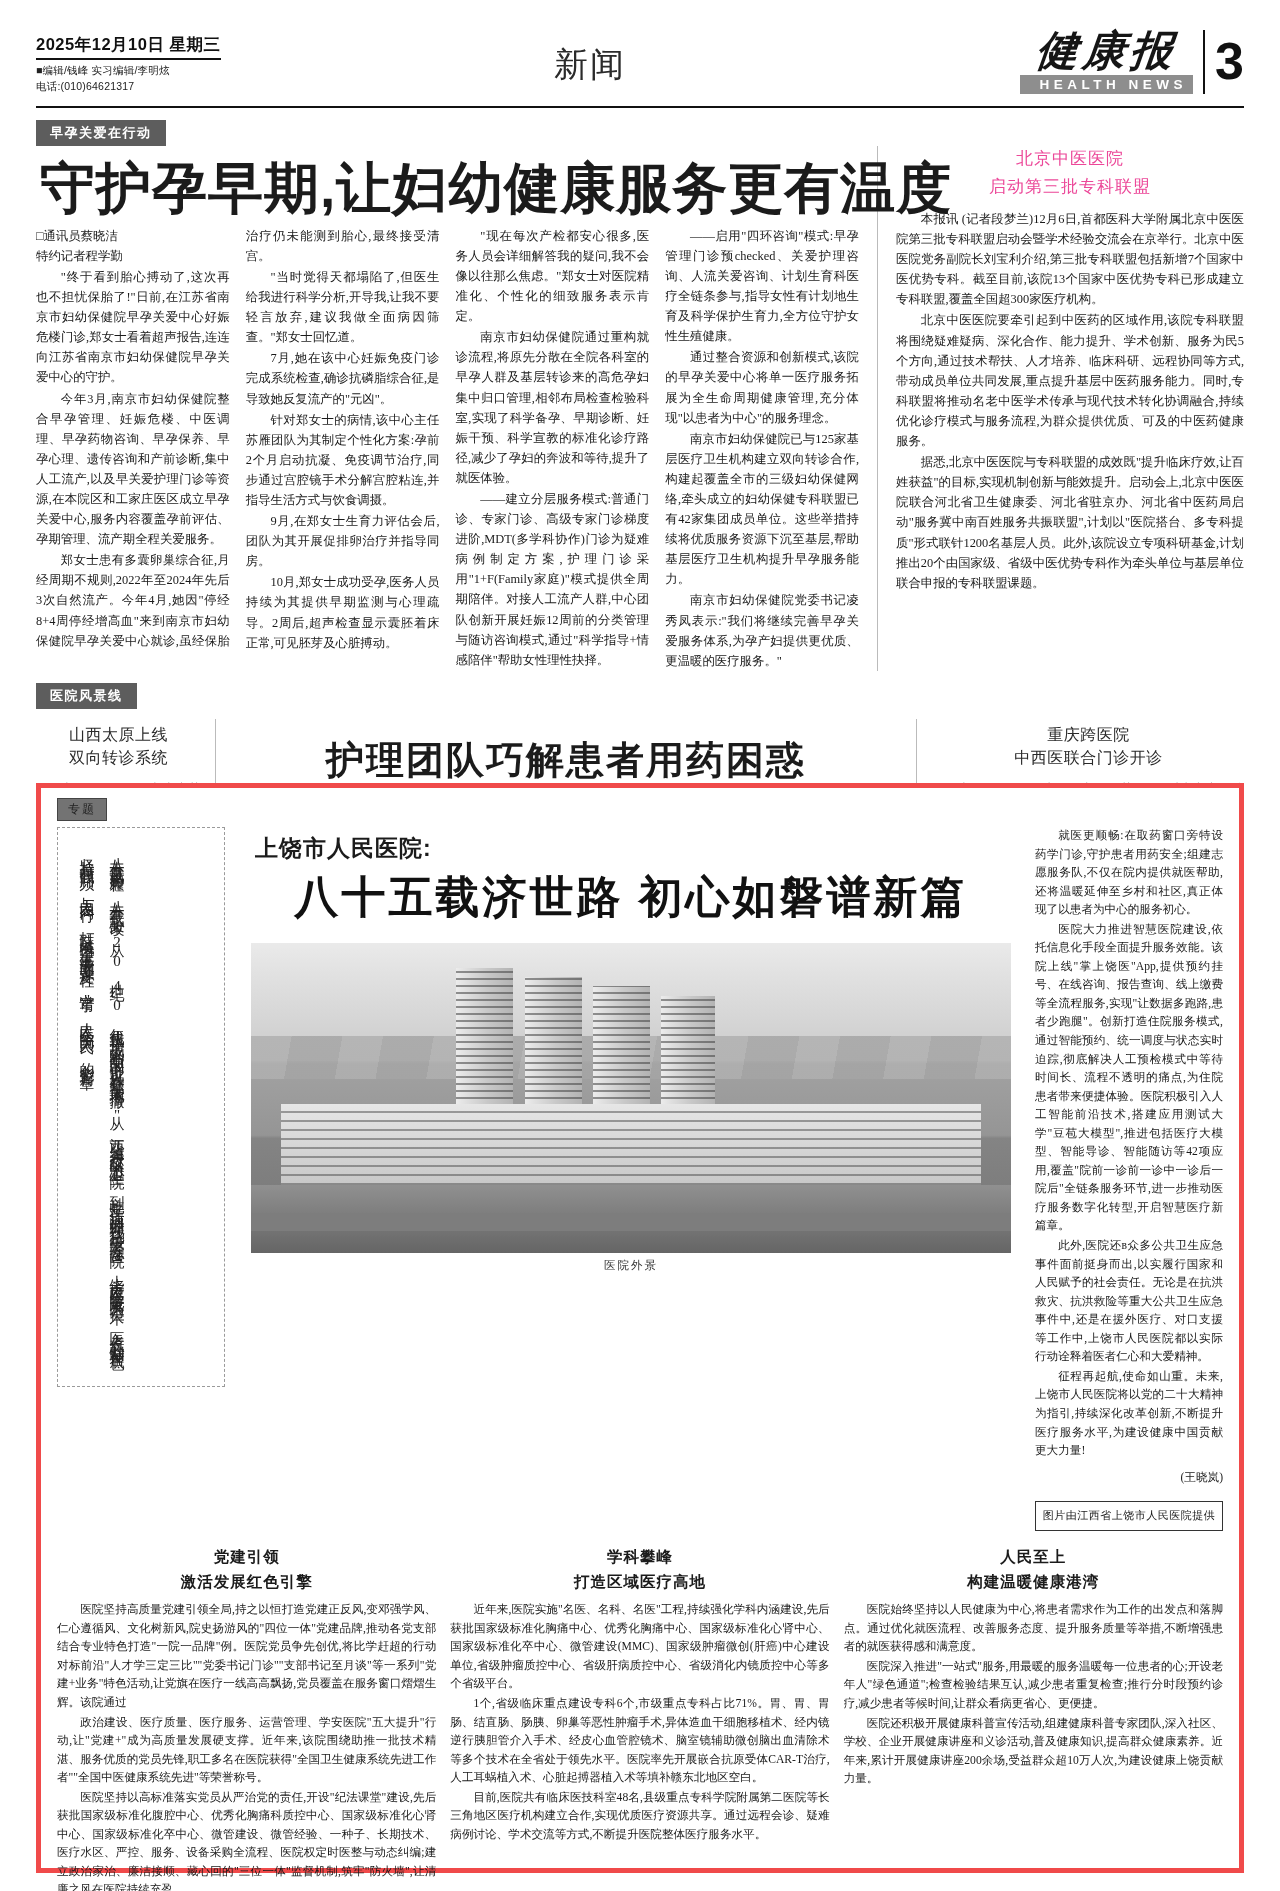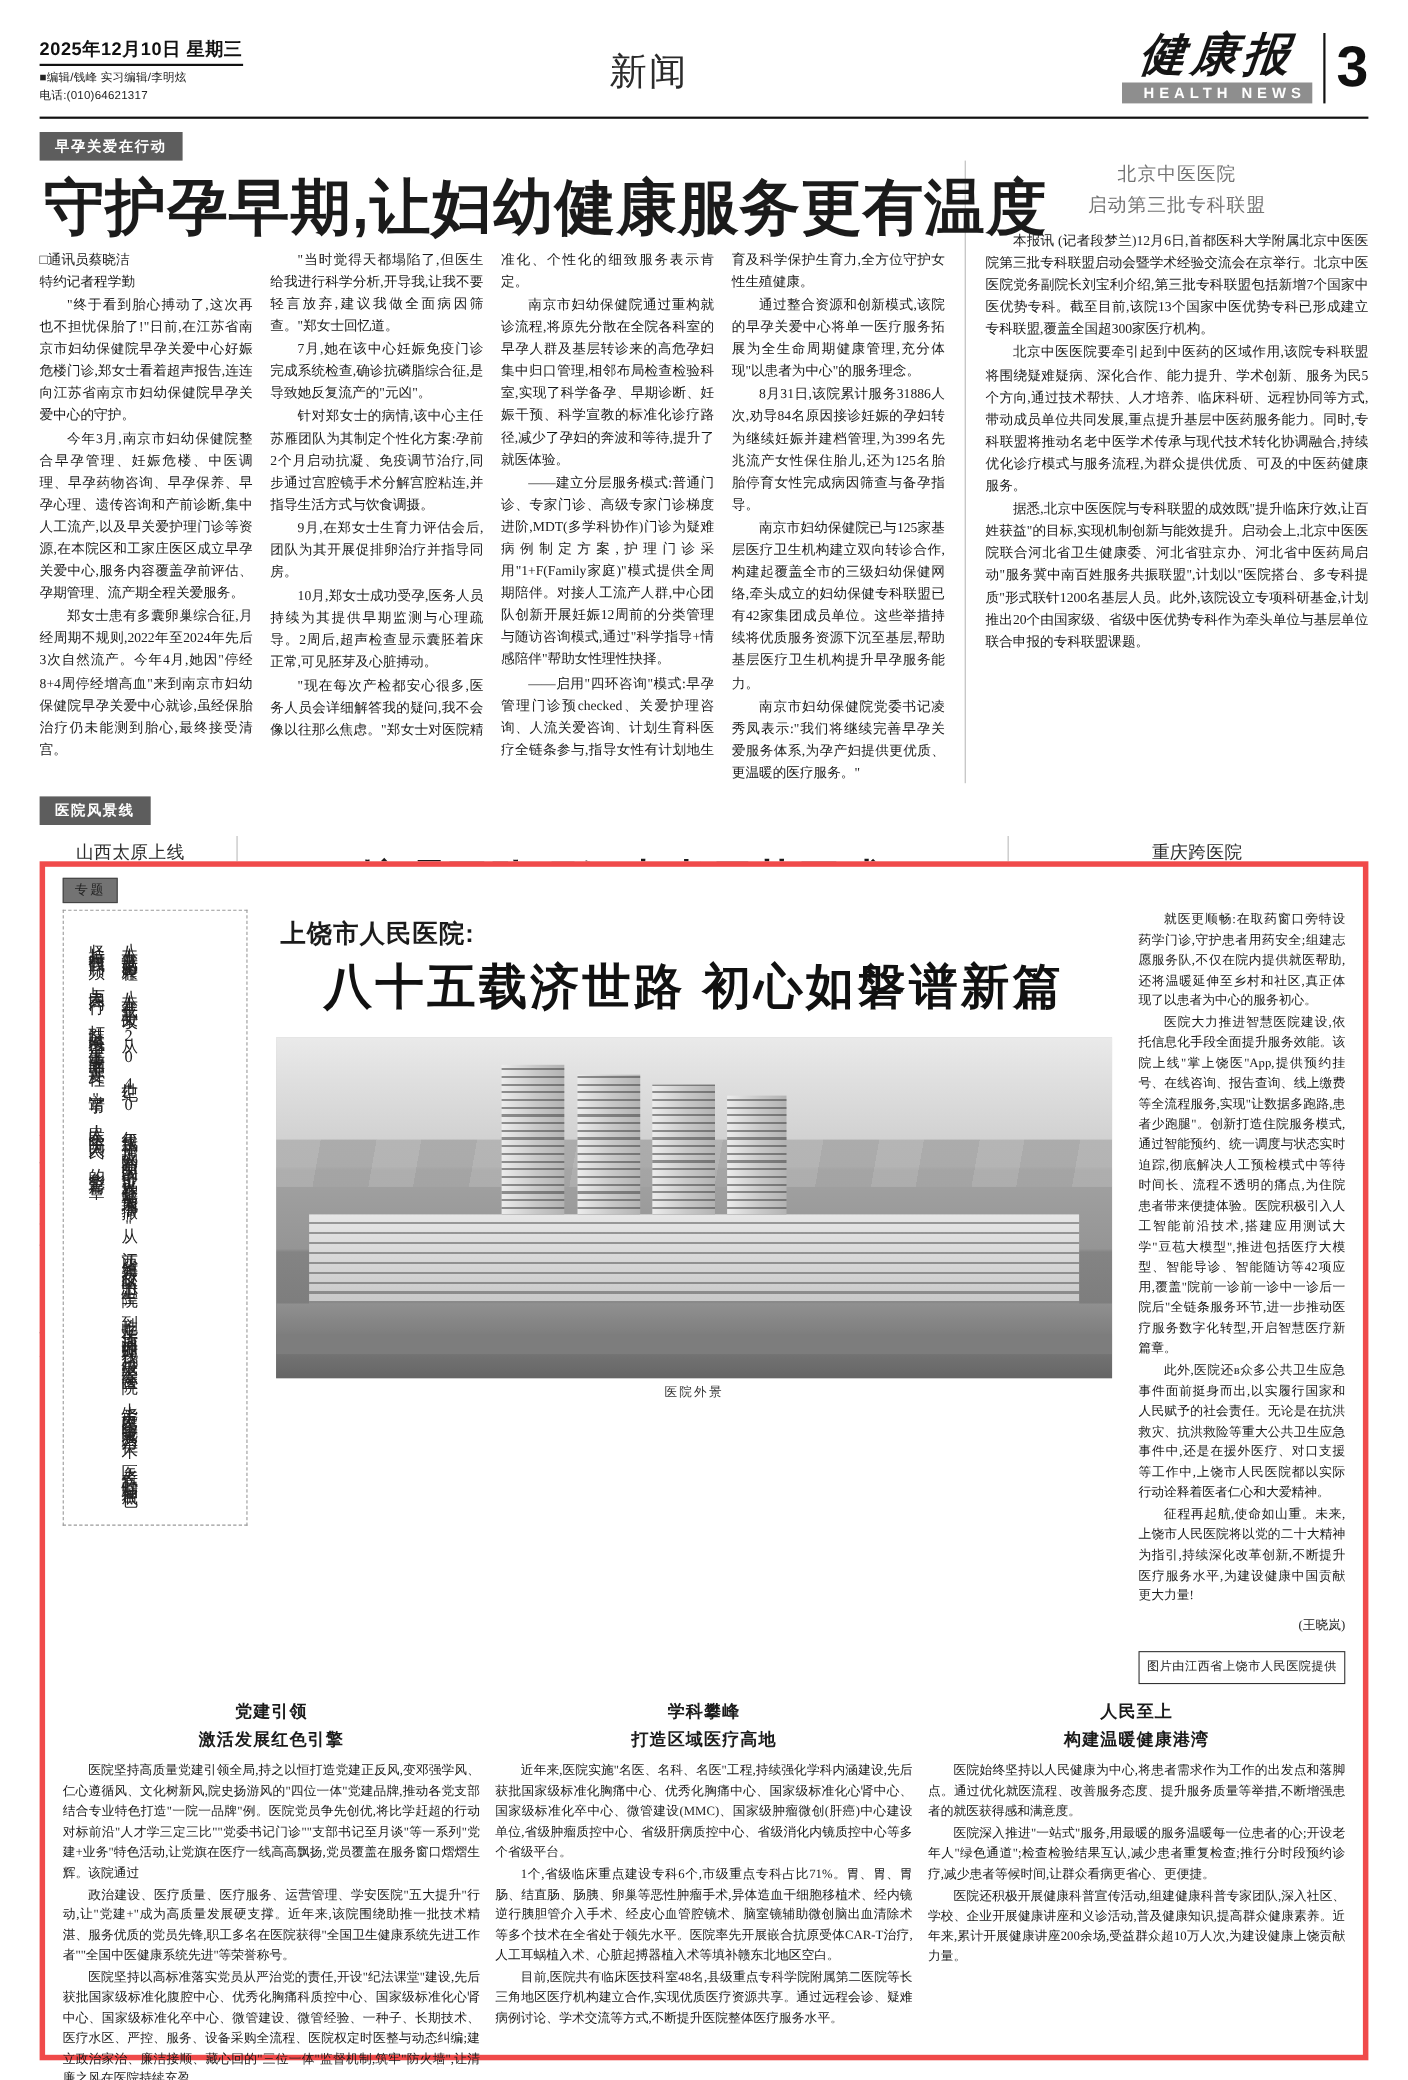--- a/index.html
+++ b/index.html
@@ -65,21 +65,21 @@
   }
 
   .cols4{column-count:4;column-gap:16px;column-rule:0;font-size:12.4px;line-height:1.62;text-align:justify;margin-top:8px;}
   .cols4 p{margin:0 0 1px 0;text-indent:2em;}
   .cols4 p.noind{text-indent:0;}
 
   .rcol{font-size:12.4px;line-height:1.62;text-align:justify;}
   .rcol p{margin:0 0 1px 0;text-indent:2em;}
   .r-head{
     font-family:"Liberation Sans","DejaVu Sans",sans-serif;
-    font-size:17px;font-weight:500;line-height:1.5;text-align:center;color:#737373;letter-spacing:1px;margin-bottom:10px;
+    font-size:17px;font-weight:500;line-height:1.5;text-align:center;color:#ec4899;letter-spacing:1px;margin-bottom:10px;
   }
 
   
   .mid-wrap{display:flex;margin-top:10px;}
   .mid-left{width:180px;box-sizing:border-box;padding-right:14px;border-right:1px solid #bbb;}
   .mid-center{width:700px;box-sizing:border-box;padding:0 16px;}
   .mid-right{width:328px;box-sizing:border-box;padding-left:16px;border-left:1px solid #bbb;}
   .mini-head{
     font-family:"Liberation Sans","DejaVu Sans",sans-serif;
     font-size:16px;line-height:1.45;text-align:center;color:#2a2a2a;letter-spacing:.5px;margin:4px 0 10px;
@@ -208,21 +208,20 @@
         <p>"当时觉得天都塌陷了,但医生给我进行科学分析,开导我,让我不要轻言放弃,建议我做全面病因筛查。"郑女士回忆道。</p>
         <p>7月,她在该中心妊娠免疫门诊完成系统检查,确诊抗磷脂综合征,是导致她反复流产的"元凶"。</p>
         <p>针对郑女士的病情,该中心主任苏雁团队为其制定个性化方案:孕前2个月启动抗凝、免疫调节治疗,同步通过宫腔镜手术分解宫腔粘连,并指导生活方式与饮食调摄。</p>
         <p>9月,在郑女士生育力评估会后,团队为其开展促排卵治疗并指导同房。</p>
         <p>10月,郑女士成功受孕,医务人员持续为其提供早期监测与心理疏导。2周后,超声检查显示囊胚着床正常,可见胚芽及心脏搏动。</p>
         <p>"现在每次产检都安心很多,医务人员会详细解答我的疑问,我不会像以往那么焦虑。"郑女士对医院精准化、个性化的细致服务表示肯定。</p>
         <p>南京市妇幼保健院通过重构就诊流程,将原先分散在全院各科室的早孕人群及基层转诊来的高危孕妇集中归口管理,相邻布局检查检验科室,实现了科学备孕、早期诊断、妊娠干预、科学宣教的标准化诊疗路径,减少了孕妇的奔波和等待,提升了就医体验。</p>
         <p>——建立分层服务模式:普通门诊、专家门诊、高级专家门诊梯度进阶,MDT(多学科协作)门诊为疑难病例制定方案,护理门诊采用"1+F(Family家庭)"模式提供全周期陪伴。对接人工流产人群,中心团队创新开展妊娠12周前的分类管理与随访咨询模式,通过"科学指导+情感陪伴"帮助女性理性抉择。</p>
         <p>——启用"四环咨询"模式:早孕管理门诊预checked、关爱护理咨询、人流关爱咨询、计划生育科医疗全链条参与,指导女性有计划地生育及科学保护生育力,全方位守护女性生殖健康。</p>
         <p>通过整合资源和创新模式,该院的早孕关爱中心将单一医疗服务拓展为全生命周期健康管理,充分体现"以患者为中心"的服务理念。</p>
-        <p>8月31日,该院累计服务31886人次,劝导84名原因接诊妊娠的孕妇转为继续妊娠并建档管理,为399名先兆流产女性保住胎儿,还为125名胎胎停育女性完成病因筛查与备孕指导。</p>
         <p>南京市妇幼保健院已与125家基层医疗卫生机构建立双向转诊合作,构建起覆盖全市的三级妇幼保健网络,牵头成立的妇幼保健专科联盟已有42家集团成员单位。这些举措持续将优质服务资源下沉至基层,帮助基层医疗卫生机构提升早孕服务能力。</p>
         <p>南京市妇幼保健院党委书记凌秀凤表示:"我们将继续完善早孕关爱服务体系,为孕产妇提供更优质、更温暖的医疗服务。"</p>
       </div>
     </div>
 
     <div class="top-right">
       <div class="r-head">北京中医医院</div>
       <div class="r-head" style="margin-top:-8px">启动第三批专科联盟</div>
       <div class="rcol">
         <p>本报讯 (记者段梦兰)12月6日,首都医科大学附属北京中医医院第三批专科联盟启动会暨学术经验交流会在京举行。北京中医医院党务副院长刘宝利介绍,第三批专科联盟包括新增7个国家中医优势专科。截至目前,该院13个国家中医优势专科已形成建立专科联盟,覆盖全国超300家医疗机构。</p>

